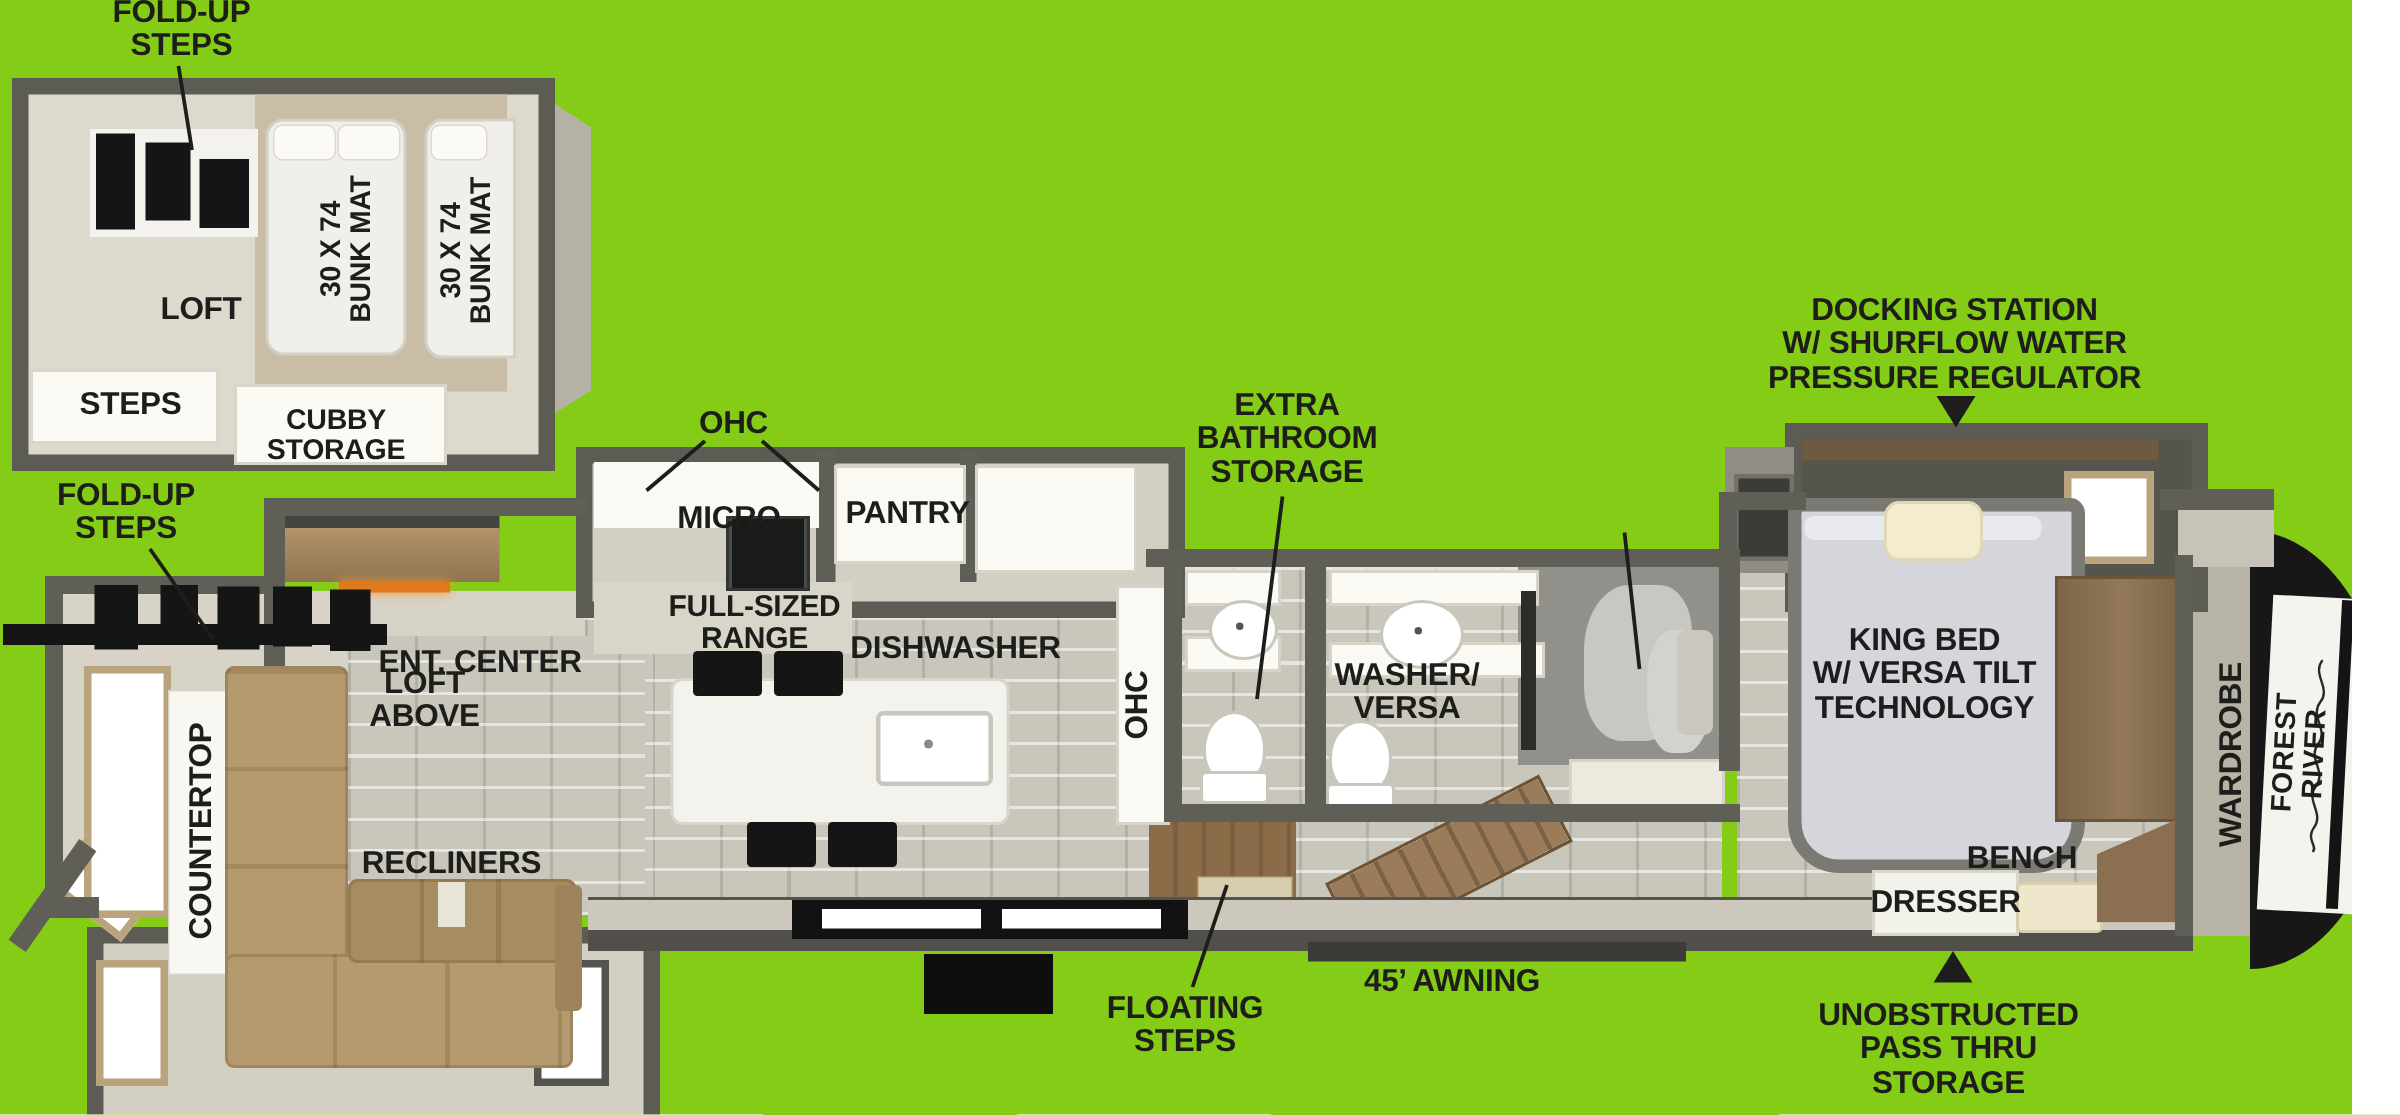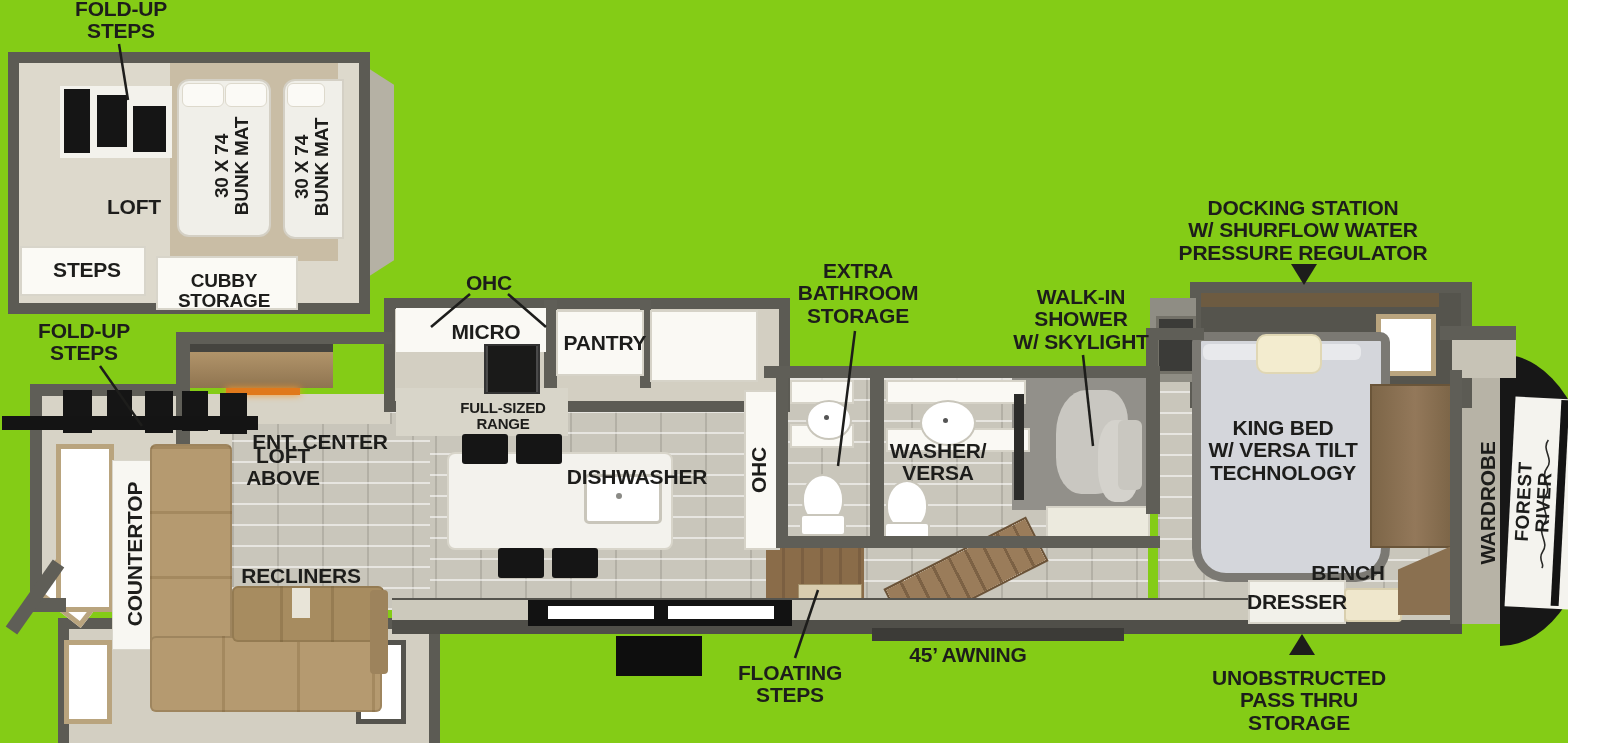--- a/index.html
+++ b/index.html
@@ -3,21 +3,21 @@
 <meta charset="utf-8">
 <style>
   html,body{margin:0;padding:0;background:#fff}
   #canvas{position:relative;width:1568px;height:743px;background:#84cc16;overflow:hidden;
           font-family:"Liberation Sans",sans-serif}
   .abs{position:absolute}
   .lbl{position:absolute;transform:translate(-50%,-50%);font-weight:700;font-size:21px;
        line-height:1.06;color:#1d1d1b;text-align:center;white-space:pre-line;
        letter-spacing:-.2px;z-index:50}
   .lbl.v{transform:translate(-50%,-50%) rotate(-90deg)}
-  .lbl.s{font-size:15px}
+  .lbl.s{font-size:20px}
   .lbl.b{font-size:19px}
   .wall{position:absolute;background:#5f5e57;z-index:20}
   .face{position:absolute;background:#c7c3b6;z-index:6}
   .slide{position:absolute;border:11px solid #5c5b54;background:#d3cfc2;z-index:5}
   .tile{background:repeating-linear-gradient(0deg, rgba(255,255,255,.55) 0 2px, rgba(255,255,255,0) 2px 21px),
                repeating-linear-gradient(90deg, rgba(100,97,88,.22) 0 2px, rgba(100,97,88,0) 2px 45px),#c9c6bb}
   .floor{background:#d7d3c6}
   .whitebox{position:absolute;background:#faf9f4;border:2px solid #d6d3c8;z-index:9}
   .win{position:absolute;background:#fff;border:5px solid #b9a47e;z-index:8}
   .blk{position:absolute;background:#151515;z-index:10}
@@ -197,35 +197,32 @@
 
   <div class="lbl" style="left:84px;top:342px">FOLD-UP
 STEPS</div>
   <div class="lbl v" style="left:135px;top:554px">COUNTERTOP</div>
   <div class="lbl" style="left:320px;top:442px">ENT. CENTER</div>
   <div class="lbl" style="left:283px;top:467px">LOFT
 ABOVE</div>
   <div class="lbl" style="left:301px;top:576px">RECLINERS</div>
 
   <div class="lbl" style="left:489px;top:283px">OHC</div>
-  <div class="lbl" style="left:486px;top:332px">MICRO</div>
+  <div class="lbl" style="left:486px;top:346px">MICRO</div>
   <div class="lbl" style="left:605px;top:343px">PANTRY</div>
   <div class="lbl s" style="left:503px;top:416px">FULL-SIZED
 RANGE</div>
-  <div class="lbl" style="left:637px;top:477px">DISHWASHER</div>
+  <div class="lbl" style="left:637px;top:433px">DISHWASHER</div>
   <div class="lbl v" style="left:759px;top:470px">OHC</div>
 
   <div class="lbl" style="left:858px;top:293px">EXTRA
 BATHROOM
 STORAGE</div>
   <div class="lbl" style="left:938px;top:462px">WASHER/
 VERSA</div>
-  <div class="lbl" style="left:1081px;top:319px">WALK-IN
-SHOWER
-W/ SKYLIGHT</div>
 
   <div class="lbl" style="left:1303px;top:230px">DOCKING STATION
 W/ SHURFLOW WATER
 PRESSURE REGULATOR</div>
   <div class="lbl" style="left:1283px;top:450px">KING BED
 W/ VERSA TILT
 TECHNOLOGY</div>
   <div class="lbl v" style="left:1488px;top:503px">WARDROBE</div>
   <div class="lbl" style="left:1348px;top:573px">BENCH</div>
   <div class="lbl" style="left:1297px;top:602px">DRESSER</div>

